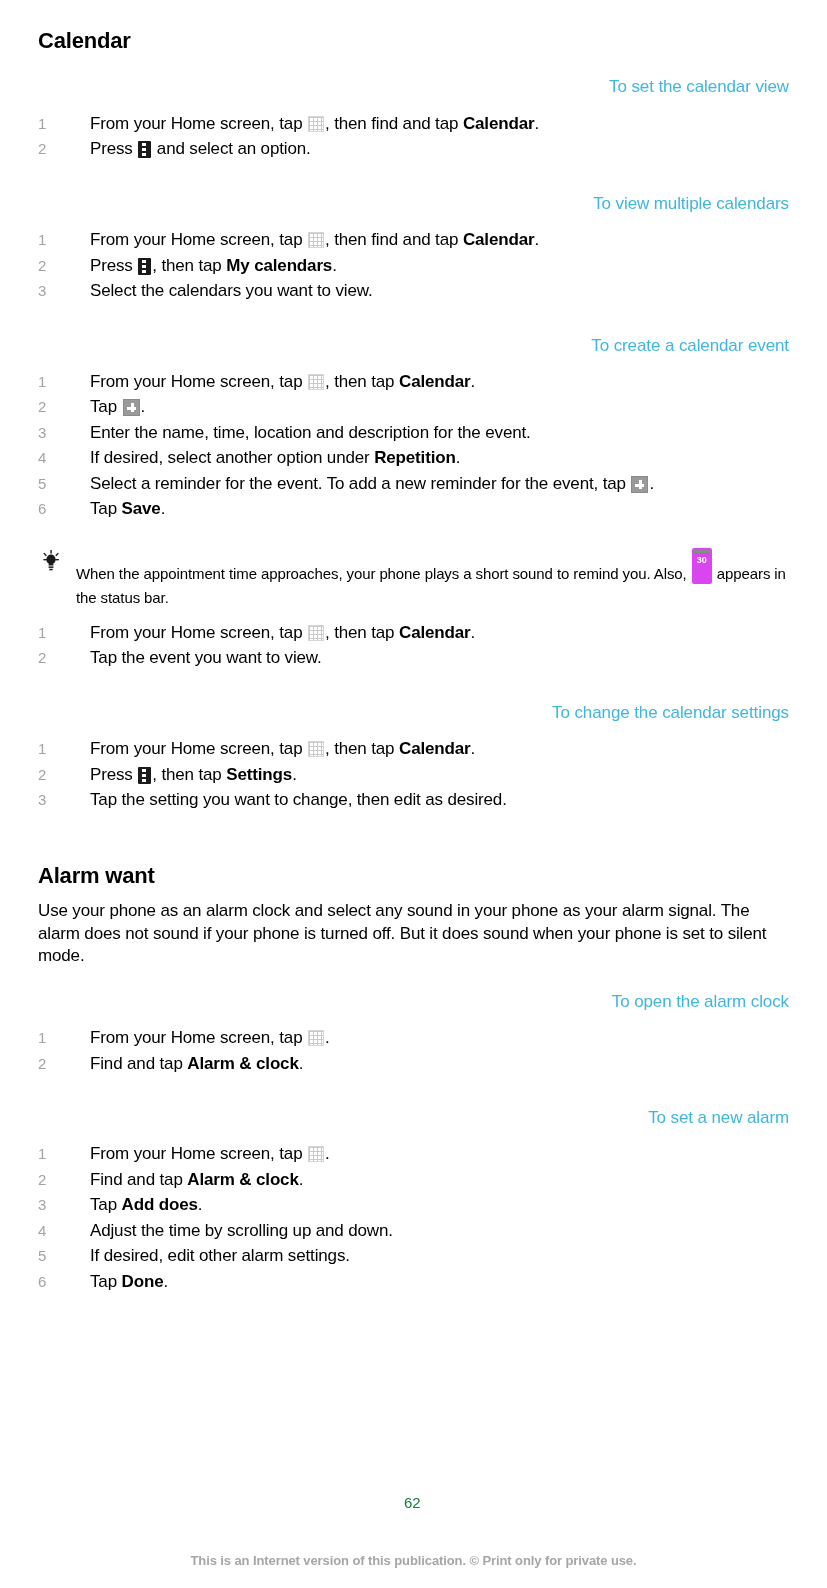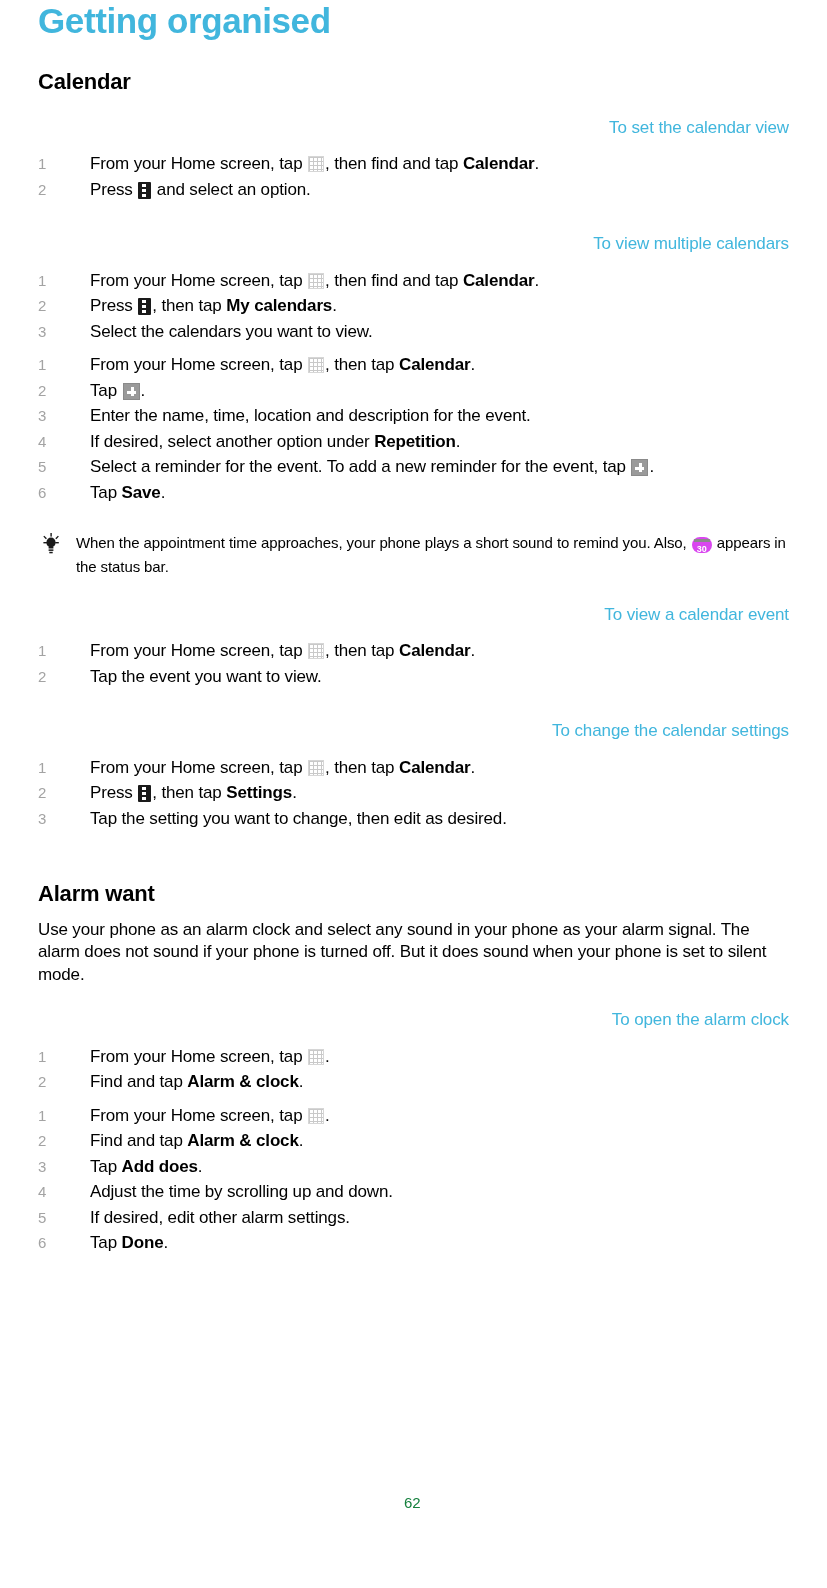--- a/index.html
+++ b/index.html
@@ -163,25 +163,25 @@
   .icon-plus::before, .icon-plus::after {
     content: "";
     position: absolute;
     background: #ffffff;
   }
   .icon-plus::before { left: 3px; right: 3px; top: 7px; height: 3px; }
   .icon-plus::after  { top: 3px; bottom: 3px; left: 7px; width: 3px; }
   
   .icon-cal30 {
     width: 20px;
-    height: 16px;
+    height: 36px;
     background: #d946ef;
     position: relative;
     vertical-align: -5px;
-    border-radius: 10px;
+    border-radius: 2px;
     color: #ffffff;
     font-size: 9px;
     font-weight: bold;
     font-family: "Liberation Sans", sans-serif;
     text-align: center;
     line-height: 24px;
     overflow: hidden;
   }
   .icon-cal30::before {
     content: "";
@@ -210,38 +210,38 @@
     font-size: 13px;
     font-weight: bold;
     letter-spacing: -0.1px;
   }
 </style>
 </head>
 <body>
 
 <div class="page">
 
-  <h1 class="chapter-title">Getting organised</h1>
 
   <h2 class="section-title">Calendar</h2>
 
 
   <h3 class="proc-title">To set the calendar view</h3>
   <ol class="steps">
     <li><span>From your Home screen, tap </span><span class="icon-inline icon-grid"></span><span>, then find and tap </span><b>Calendar</b><span>.</span></li>
     <li><span>Press </span><span class="icon-inline icon-menu"><i></i><i></i><i></i></span><span> and select an option.</span></li>
   </ol>
 
   <h3 class="proc-title">To view multiple calendars</h3>
   <ol class="steps">
     <li><span>From your Home screen, tap </span><span class="icon-inline icon-grid"></span><span>, then find and tap </span><b>Calendar</b><span>.</span></li>
     <li><span>Press </span><span class="icon-inline icon-menu"><i></i><i></i><i></i></span><span>, then tap </span><b>My calendars</b><span>.</span></li>
     <li><span>Select the calendars you want to view.</span></li>
   </ol>
 
+  <h3 class="proc-title">To create a calendar event</h3>
   <ol class="steps">
     <li><span>From your Home screen, tap </span><span class="icon-inline icon-grid"></span><span>, then tap </span><b>Calendar</b><span>.</span></li>
     <li><span>Tap </span><span class="icon-inline icon-plus"></span><span>.</span></li>
     <li><span>Enter the name, time, location and description for the event.</span></li>
     <li><span>If desired, select another option under </span><b>Repetition</b><span>.</span></li>
     <li><span>Select a reminder for the event. To add a new reminder for the event, tap </span><span class="icon-inline icon-plus"></span><span>.</span></li>
     <li><span>Tap </span><b>Save</b><span>.</span></li>
   </ol>
 
   <div class="tip">
@@ -254,21 +254,20 @@
         <rect x="12.4" y="0" width="1.4" height="3.6"></rect>
         <rect x="5.4" y="9" width="3.6" height="1.4"></rect>
         <rect x="17.2" y="9" width="3.6" height="1.4"></rect>
         <rect x="6.4" y="2.6" width="1.4" height="3.6" transform="rotate(-45 7.1 4.4)"></rect>
         <rect x="18.4" y="2.6" width="1.4" height="3.6" transform="rotate(45 19.1 4.4)"></rect>
       </g>
     </svg>
     <div class="tip-text"><span>When the appointment time approaches, your phone plays a short sound to remind you. Also, </span><span class="icon-inline icon-cal30">30</span><span> appears in the status bar.</span></div>
   </div>
 
-  <h3 class="proc-title">To view a calendar event</h3>
   <ol class="steps">
     <li><span>From your Home screen, tap </span><span class="icon-inline icon-grid"></span><span>, then tap </span><b>Calendar</b><span>.</span></li>
     <li><span>Tap the event you want to view.</span></li>
   </ol>
 
   <h3 class="proc-title">To change the calendar settings</h3>
   <ol class="steps">
     <li><span>From your Home screen, tap </span><span class="icon-inline icon-grid"></span><span>, then tap </span><b>Calendar</b><span>.</span></li>
     <li><span>Press </span><span class="icon-inline icon-menu"><i></i><i></i><i></i></span><span>, then tap </span><b>Settings</b><span>.</span></li>
     <li><span>Tap the setting you want to change, then edit as desired.</span></li>
@@ -277,24 +276,26 @@
   <h2 class="section-title" style="padding-top:42px;">Alarm want</h2>
 
   <p class="body-para">Use your phone as an alarm clock and select any sound in your phone as your alarm signal. The alarm does not sound if your phone is turned off. But it does sound when your phone is set to silent mode.</p>
 
   <h3 class="proc-title">To open the alarm clock</h3>
   <ol class="steps">
     <li><span>From your Home screen, tap </span><span class="icon-inline icon-grid"></span><span>.</span></li>
     <li><span>Find and tap </span><b>Alarm &amp; clock</b><span>.</span></li>
   </ol>
 
+  <h3 class="proc-title">To set a new alarm</h3>
   <ol class="steps">
     <li><span>From your Home screen, tap </span><span class="icon-inline icon-grid"></span><span>.</span></li>
     <li><span>Find and tap </span><b>Alarm &amp; clock</b><span>.</span></li>
     <li><span>Tap </span><b>Add does</b><span>.</span></li>
     <li><span>Adjust the time by scrolling up and down.</span></li>
     <li><span>If desired, edit other alarm settings.</span></li>
     <li><span>Tap </span><b>Done</b><span>.</span></li>
   </ol>
 
   <div class="page-number">62</div>
+  <div class="footer-note">This is an Internet version of this publication. © Print only for private use.</div>
 
 </div>
 
 </body></html>

